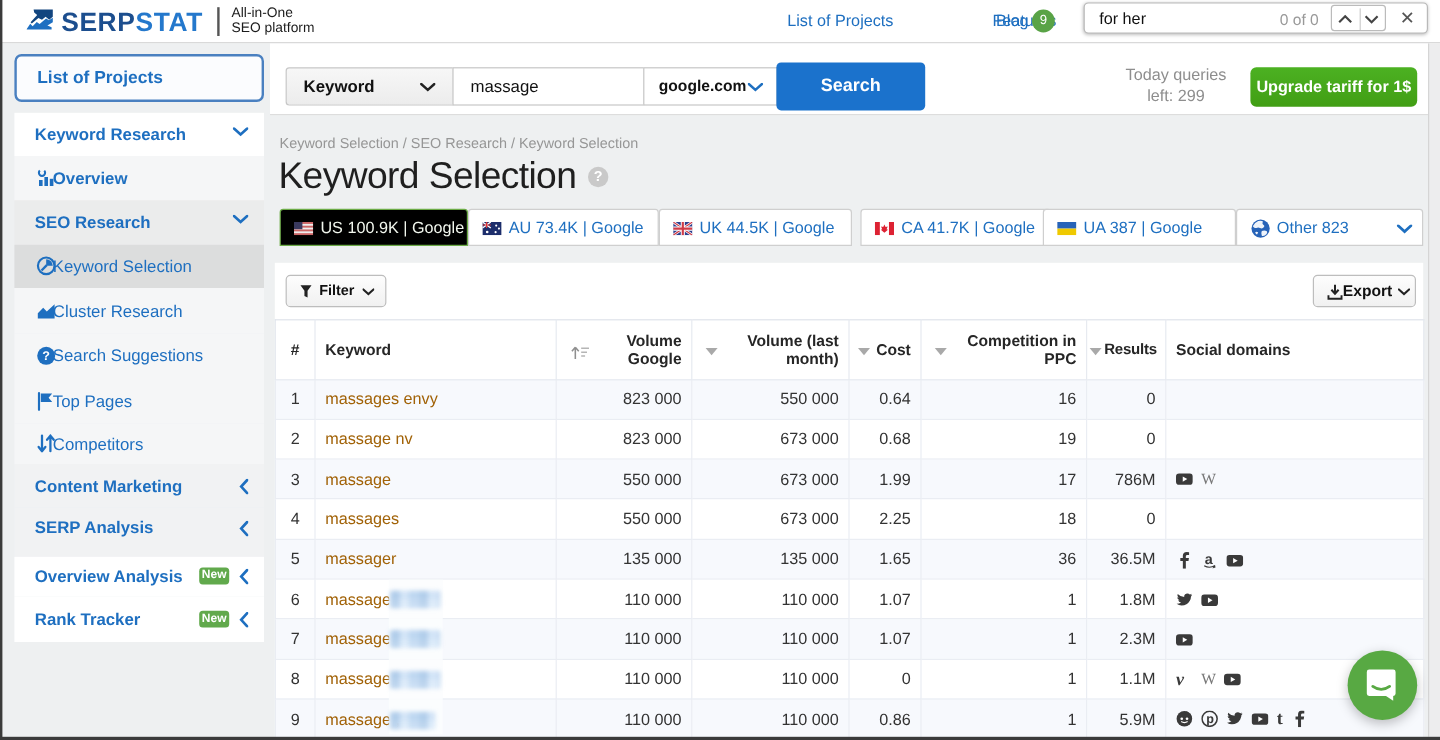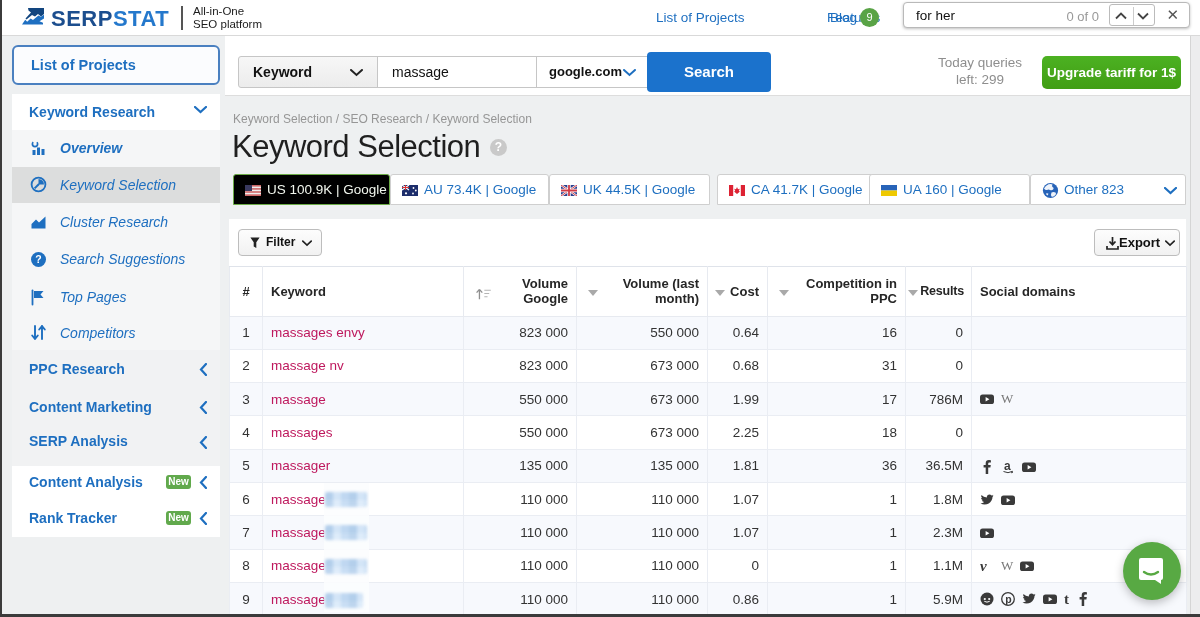--- a/index.html
+++ b/index.html
@@ -31,21 +31,21 @@
 #findnav .vd { position:absolute; left:23px; top:2px; width:1px; height:18px; background:#ccc; }
 #findx { position:absolute; right:10px; top:3px; font-size:15px; color:#555; }
 
 
 #side { left:2px; top:36px; width:223px; height:578px; background:#eef0f1; }
 #lop-btn { left:10px; top:9px; width:208px; height:40px; background:#fbfcfe; border:2px solid #4a80c0; border-radius:6px; color:#1e6fc0; font-size:14.5px; font-weight:bold; line-height:36px; padding-left:17px; position:absolute; }
 #menu { left:10px; top:58px; width:208px; position:absolute; }
 .mrow { position:relative; height:37px; line-height:37px; font-size:14px; color:#1e6fc0; }
 .mrow .lbl { position:absolute; left:17px; font-weight:bold; }
 .mrow .chv { position:absolute; right:13px; top:11px; line-height:0; }
-.sub .lbl2 { position:absolute; left:48px; font-weight:normal;font-style:italic; }
+.sub .lbl2 { position:absolute; left:32px; font-weight:normal; }
 .sub .ic { position:absolute; left:18px; top:10px; width:17px; height:17px; line-height:0; }
 .badge { position:absolute; right:29px; top:12px; width:25px; height:14px; background:#61a94c; border-radius:3px; color:#fff; font-size:10px; font-weight:bold; text-align:center; line-height:14px; }
 
 
 #searchstrip { left:225px; top:36px; width:975px; height:60px; background:#fff; border-bottom:1px solid #ddd; }
 #kw-sel { left:238px; top:56px; width:140px; height:32px; background:linear-gradient(#f7f7f7,#ececec); border:1px solid #c6c6c6; border-radius:3px 0 0 3px; font-size:14px; font-weight:bold; color:#111; line-height:30px; padding-left:14px; }
 #kw-inp { left:377px; top:56px; width:160px; height:32px; background:#fff; border:1px solid #c6c6c6; font-size:14px; color:#111; line-height:30px; padding-left:14px; }
 #gg-sel { left:536px; top:56px; width:112px; height:32px; background:#fff; border:1px solid #c6c6c6; font-size:13px; font-weight:bold; color:#111; line-height:30px; padding-left:12px; }
 #sch-btn { left:647px; top:52px; width:124px; height:40px; background:#1b72cc; border-radius:4px; color:#fff; font-size:15px; font-weight:bold; text-align:center; line-height:40px; }
 #tq { left:930px; top:55px; width:100px; font-size:13.5px; color:#8e8e8e; text-align:center; line-height:16.5px; }
@@ -67,21 +67,21 @@
 #tab-ot { left:1030px; width:156px; }
 
 
 #card { left:229px; top:219px; width:957px; height:395px; background:#fff; }
 #fbtn { left:9px; top:10px; width:84px; height:27px; background:linear-gradient(#fdfdfd,#f1f1f1); border:1px solid #bdbdbd; border-radius:4px; position:absolute; font-size:13.5px; font-weight:bold; color:#111; line-height:25px; }
 #ebtn { left:865px; top:10px; width:86px; height:27px; background:linear-gradient(#fdfdfd,#f1f1f1); border:1px solid #bdbdbd; border-radius:4px; position:absolute; font-size:13.5px; font-weight:bold; color:#111; line-height:25px;padding-left:27px; }
 table#t { position:absolute; left:0; top:47px; width:957px; border-collapse:collapse; table-layout:fixed; }
 #t th { border:1px solid #e7eaf0; border-top:1px solid #dfe3ea; font-size:13px; color:#262626; font-weight:bold; height:49.5px; padding:0 8px; position:relative; }
 #t td { border:1px solid #eaedf3; font-size:13.5px; color:#333; height:33.3px; padding:0 8px; white-space:nowrap; }
 #t .num { text-align:right; }
-#t .kw { text-align:left; color:#be185d; }
+#t .kw { text-align:left; color:#a16207; }
 #t tr.od td { background:#f7f9fd; }
 #t th.hr { text-align:right; }
 #t th.hl { text-align:left; }
 .tri { position:absolute; left:11px; top:23px; width:0; height:0; border-left:5px solid transparent; border-right:5px solid transparent; border-top:6px solid #a9a9a9; }
 #t td.soc { padding:0 8px; }
 .bb { position:absolute; left:96px; width:42px; height:15px; z-index:6; border-radius:2px; background:
   repeating-linear-gradient(90deg, rgba(148,186,226,0.55) 0 8px, rgba(205,225,246,0.5) 8px 16px, rgba(170,202,236,0.55) 16px 24px),
   repeating-linear-gradient(0deg, rgba(226,239,251,0.6) 0 7px, rgba(172,203,237,0.45) 7px 15px);
   filter:blur(1.6px); }
 .si { display:inline-block; width:14px; height:14px; margin-right:7px; vertical-align:middle; position:relative; }
@@ -137,20 +137,26 @@
         <span class="ic">
       <svg width="17" height="17" viewBox="0 0 17 17">
             <circle cx="5" cy="4" r="2.6" fill="none" stroke="#1e6fc0" stroke-width="1.7" stroke-dasharray="10 4"></circle>
             <rect x="2.5" y="10" width="3" height="5" fill="#1e6fc0"></rect>
             <rect x="7" y="7.5" width="3" height="7.5" fill="#1e6fc0"></rect>
             <rect x="11.5" y="9" width="3" height="6" fill="#1e6fc0"></rect>
           </svg>
       </span>
         <span class="lbl2" style="font-weight:bold;">Overview</span>
       </div>
+    <div class="mrow" style="background:#ebecec;">
+        <span class="lbl">SEO Research</span>
+        <span class="chv" style="top:12px;"><svg width="13" height="8" viewBox="0 0 13 8">
+            <path d="M1 1 L6.5 6 L12 1" stroke="#1e6fc0" stroke-width="2.2" fill="none" stroke-linecap="round"></path>
+          </svg></span>
+      </div>
     <div class="mrow sub" style="background:#dcdddd;height:36px;line-height:36px;">
         <span class="ic" style="top:9px;">
       <svg width="17" height="17" viewBox="0 0 17 17">
             <circle cx="8.5" cy="8.5" r="6.9" fill="none" stroke="#1e6fc0" stroke-width="1.8"></circle>
             <path d="M8.5 8.5 L8.5 3 A 5.5 5.5 0 0 1 14 8.5 Z" fill="#1e6fc0"></path>
             <path d="M9 8 L4.6 12.4" stroke="#1e6fc0" stroke-width="2"></path>
           </svg>
       </span>
         <span class="lbl2">Keyword Selection</span>
       </div>
@@ -181,41 +187,35 @@
         <span class="lbl2">Top Pages</span>
       </div>
     <div class="mrow sub" style="background:#f5f6f7;height:34px;line-height:34px;text-align:right;">
         <span class="ic" style="top:8px;">
       <svg width="17" height="17" viewBox="0 0 17 17">
             <path d="M5 2 L5 15 M5 15 L2.2 11.5 M5 15 L7.8 11.5" stroke="#1e6fc0" stroke-width="1.9" fill="none" stroke-linecap="round" stroke-linejoin="round"></path>
             <path d="M12 15 L12 2 M12 2 L9.2 5.5 M12 2 L14.8 5.5" stroke="#1e6fc0" stroke-width="1.9" fill="none" stroke-linecap="round" stroke-linejoin="round"></path>
           </svg>
       </span>
         <span class="lbl2">Competitors</span>
-      </div>
-    <div class="mrow" style="background:#f1f2f3;height:39px;line-height:39px;">
-        <span class="lbl">PPC Research</span>
-        <span class="chv" style="top:13px;"><svg width="8" height="13" viewBox="0 0 8 13">
-            <path d="M7 1 L2 6.5 L7 12" stroke="#1e6fc0" stroke-width="2.2" fill="none" stroke-linecap="round"></path>
-          </svg></span>
       </div>
     <div class="mrow" style="background:#f1f2f3;height:36px;line-height:36px;">
         <span class="lbl">Content Marketing</span>
         <span class="chv" style="top:12px;"><svg width="8" height="13" viewBox="0 0 8 13">
             <path d="M7 1 L2 6.5 L7 12" stroke="#1e6fc0" stroke-width="2.2" fill="none" stroke-linecap="round"></path>
           </svg></span>
       </div>
     <div class="mrow" style="background:#f1f2f3;height:41px;line-height:33px;">
         <span class="lbl">SERP Analysis</span>
         <span class="chv" style="top:11px;"><svg width="8" height="13" viewBox="0 0 8 13">
             <path d="M7 1 L2 6.5 L7 12" stroke="#1e6fc0" stroke-width="2.2" fill="none" stroke-linecap="round"></path>
           </svg></span>
       </div>
     <div class="mrow" style="background:#fff;height:33px;line-height:33px;">
-        <span class="lbl">Content Analysis</span>
+        <span class="lbl">Overview Analysis</span>
         <span class="badge" style="top:9px;">New</span>
         <span class="chv" style="top:10px;"><svg width="8" height="13" viewBox="0 0 8 13">
             <path d="M7 1 L2 6.5 L7 12" stroke="#1e6fc0" stroke-width="2.2" fill="none" stroke-linecap="round"></path>
           </svg></span>
       </div>
     <div class="mrow" style="background:#fff;height:38px;line-height:38px;">
         <span class="lbl">Rank Tracker</span>
         <span class="badge" style="top:12px;">New</span>
         <span class="chv" style="top:13px;"><svg width="8" height="13" viewBox="0 0 8 13">
             <path d="M7 1 L2 6.5 L7 12" stroke="#1e6fc0" stroke-width="2.2" fill="none" stroke-linecap="round"></path>
@@ -279,21 +279,21 @@
         <rect x="11.8" width="4.2" height="11" fill="#d23"></rect>
         <path d="M8 2 L9 4.2 L10.8 3.8 L9.8 6 L11 6.5 L8 9 L5 6.5 L6.2 6 L5.2 3.8 L7 4.2 Z" fill="#d23"></path>
       </svg></span>
     <span class="tl">CA 41.7K | Google</span>
   </div>
 <div class="tab" id="tab-ua">
     <span class="fl"><svg width="16" height="11" viewBox="0 0 16 11">
         <rect width="16" height="5.5" fill="#2763b8"></rect>
         <rect y="5.5" width="16" height="5.5" fill="#efc900"></rect>
       </svg></span>
-    <span class="tl">UA 160 | Google</span>
+    <span class="tl">UA 387 | Google</span>
   </div>
 <div class="tab" id="tab-ot">
     <span class="fl" style="top:7px;"><svg width="17" height="17" viewBox="0 0 17 17">
         <circle cx="8.5" cy="8.5" r="7.6" fill="#2763b8"></circle>
         <path d="M2 6.5 Q3.5 3.5 6.5 2.2 Q9 1.5 10.5 2.5 Q9.5 4 10.5 5 Q12 5.5 11.5 7 Q10 9 8 8 Q6.5 7 5 8 Q3.5 8.5 2 6.5 Z" fill="#fff" opacity="0.92"></path>
         <path d="M9.5 10.5 Q11.5 9.5 13.5 10.5 Q14.5 11.5 13.5 13 Q11.5 15.2 9.5 14.5 Q8.5 12.5 9.5 10.5 Z" fill="#fff" opacity="0.92"></path>
         <path d="M4 11.5 Q5.5 10.8 6.5 11.8 L5.5 13.5 Q4.3 13 4 11.5 Z" fill="#fff" opacity="0.92"></path>
       </svg></span>
     <span class="tl">Other 823</span>
     <svg width="13" height="8" viewBox="0 0 13 8" style="position:absolute;right:8px;top:12px;">
@@ -355,21 +355,21 @@
           <td class="num">16</td>
           <td class="num">0</td>
           <td class="soc"></td>
         </tr>
     <tr>
           <td style="text-align:center;padding:0;">2</td>
           <td class="kw">massage nv</td>
           <td class="num">823 000</td>
           <td class="num">673 000</td>
           <td class="num">0.68</td>
-          <td class="num">31</td>
+          <td class="num">19</td>
           <td class="num">0</td>
           <td class="soc"></td>
         </tr>
     <tr class="od">
           <td style="text-align:center;padding:0;">3</td>
           <td class="kw">massage</td>
           <td class="num">550 000</td>
           <td class="num">673 000</td>
           <td class="num">1.99</td>
           <td class="num">17</td>
@@ -387,21 +387,21 @@
           <td class="num">2.25</td>
           <td class="num">18</td>
           <td class="num">0</td>
           <td class="soc"></td>
         </tr>
     <tr class="od">
           <td style="text-align:center;padding:0;">5</td>
           <td class="kw">massager</td>
           <td class="num">135 000</td>
           <td class="num">135 000</td>
-          <td class="num">1.81</td>
+          <td class="num">1.65</td>
           <td class="num">36</td>
           <td class="num">36.5M</td>
           <td class="soc"><span class="si"><svg width="14" height="14" viewBox="0 0 14 14">
                 <path d="M8.2 14 L8.2 7.6 L10.4 7.6 L10.8 5.1 L8.2 5.1 L8.2 3.6 Q8.2 2.5 9.4 2.5 L10.9 2.5 L10.9 0.2 Q10.1 0 9 0 Q5.7 0 5.7 3.2 L5.7 5.1 L3.6 5.1 L3.6 7.6 L5.7 7.6 L5.7 14 Z" fill="#3a3a3a"></path>
               </svg></span><span class="si"><svg width="14" height="14" viewBox="0 0 14 14">
                 <text x="3" y="10" font-size="12" font-weight="bold" fill="#3a3a3a" font-family="Liberation Sans">a</text>
                 <path d="M2.5 11.5 Q7 14 11.5 11.3 L10.5 12.8 L11.8 12.4" stroke="#3a3a3a" stroke-width="1" fill="none"></path>
               </svg></span><span class="si"><svg width="14" height="14" viewBox="0 0 14 14">
                 <rect x="0" y="2.5" width="14" height="9.5" rx="2.6" fill="#3a3a3a"></rect>
                 <path d="M5.6 5 L9.4 7.2 L5.6 9.4 Z" fill="#fff"></path>

